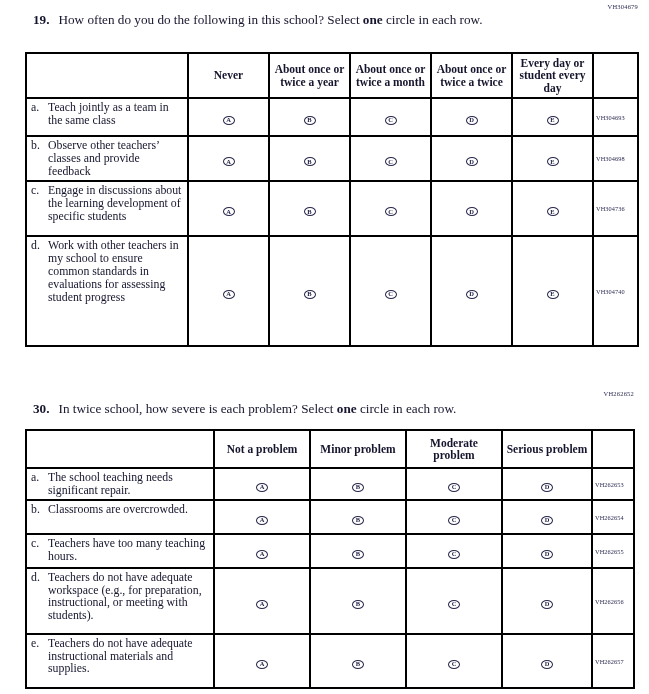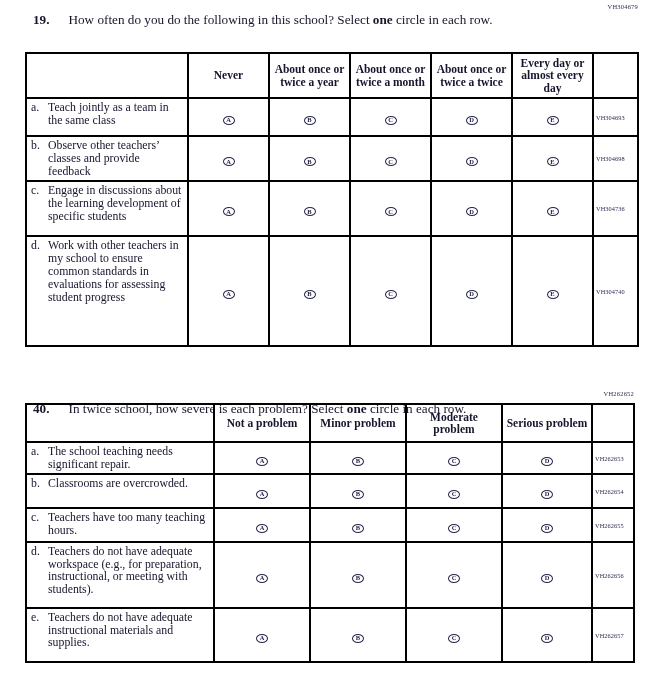--- a/index.html
+++ b/index.html
@@ -4,21 +4,21 @@
 <style>
   html,body{margin:0;padding:0;}
   body{
     width:649px;height:694px;position:relative;background:#ffffff;
     font-family:"Liberation Serif", serif;color:#15152d;overflow:hidden;
   }
   .qcode{
     position:absolute;font-size:6.5px;letter-spacing:.2px;color:#2c2c52;
   }
   .prompt{
-    position:absolute;display:flex;font-size:13.2px;line-height:16px;white-space:nowrap;gap:10px;
+    position:absolute;display:flex;font-size:13.2px;line-height:16px;white-space:nowrap;
   }
   .qnum{font-weight:bold;margin-right:9px;}
   .prompt b{font-weight:bold;}
   table{
     border-collapse:collapse;table-layout:fixed;position:absolute;
     font-family:"Liberation Serif", serif;color:#15152d;
   }
   td,th{border:2px solid #000000;padding:0;}
   th{
     font-size:11.5px;font-weight:bold;line-height:12.5px;
@@ -68,21 +68,21 @@
       <col style="width:81px">
       <col style="width:45px">
   </colgroup>
   <tbody>
       <tr class="rh45">
     <th></th>
     <th>Never</th>
     <th>About once or twice a year</th>
     <th>About once or twice a month</th>
     <th>About once or twice a twice</th>
-    <th>Every day or almost every day</th>
+    <th>Every day or student every day</th>
     <th></th>
   </tr>
   <tr class="rh38">
     <td class="stub">
           <div class="stub-inner">
       <span class="row-letter">a.</span>
       <span class="row-text">Teach jointly as a team in the same class</span>
           </div>
         </td>
     <td class="opt"><span class="bubble">A</span></td>
@@ -133,25 +133,25 @@
     <td class="opt"><span class="bubble">D</span></td>
     <td class="opt"><span class="bubble">E</span></td>
     <td class="codecell">VH304740</td>
   </tr>
 </tbody>
   </table>
 
 <div class="qcode" style="top:390px;right:15px;">VH262652</div>
 
 <div class="prompt" style="top:401px;left:33px;">
-  <span class="qnum">40.</span>
+  <span class="qnum">30.</span>
   <span><span>In twice school, how severe is each problem? Select </span><b>one</b><span> circle in each row.</span></span>
 </div>
 
-<table id="q20-table" style="top:403px;left:25px;width:608px;">
+<table id="q20-table" style="top:429px;left:25px;width:608px;">
   <colgroup>
     <col style="width:188px">
       <col style="width:96px">
       <col style="width:96px">
     <col style="width:96px">
       <col style="width:90px">
       <col style="width:42px">
   </colgroup>
   <tbody>
       <tr class="rh38">

